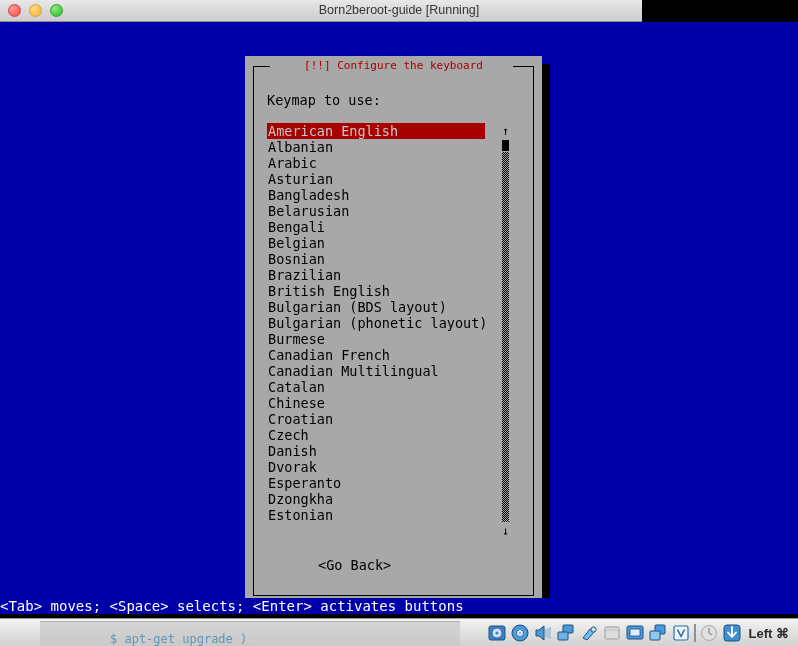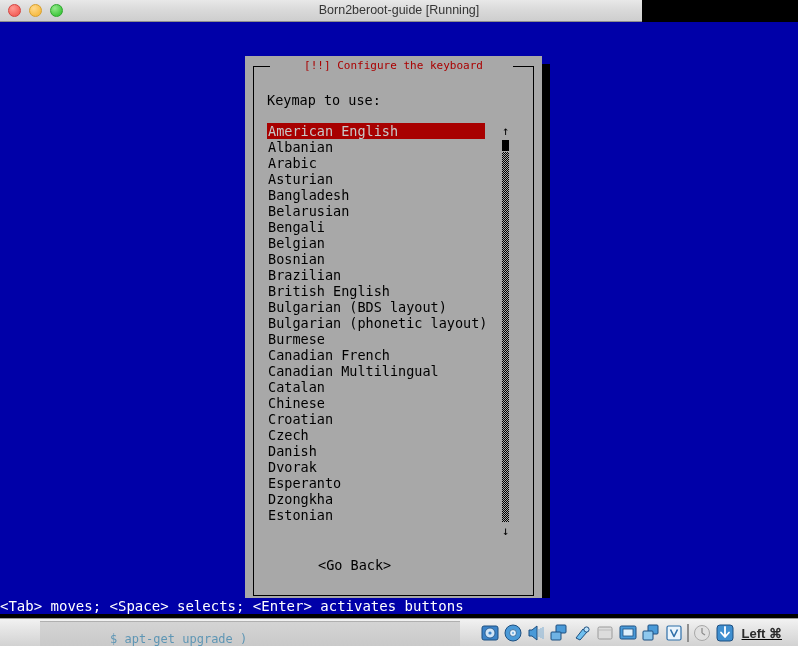--- a/index.html
+++ b/index.html
@@ -249,27 +249,26 @@
     top: 632px;
     font-size: 12px;
     color: #0369a1;
     opacity: 0.55;
     filter: blur(0.6px);
     white-space: pre;
     font-family: "DejaVu Sans Mono", "Liberation Mono", monospace;
   }
   .status-icons {
     position: absolute;
-    right: 16px;
+    right: 9px;
     top: 621px;
     height: 24px;
     display: flex;
     align-items: center;
     gap: 3px;
-    text-decoration: underline;
   }
   .sicon {
     width: 20px; height: 20px;
     position: relative;
     display: inline-block;
   }
   .sicon svg { display: block; }
   .host-key {
     font-family: "Liberation Sans", sans-serif;
     font-size: 13px;

